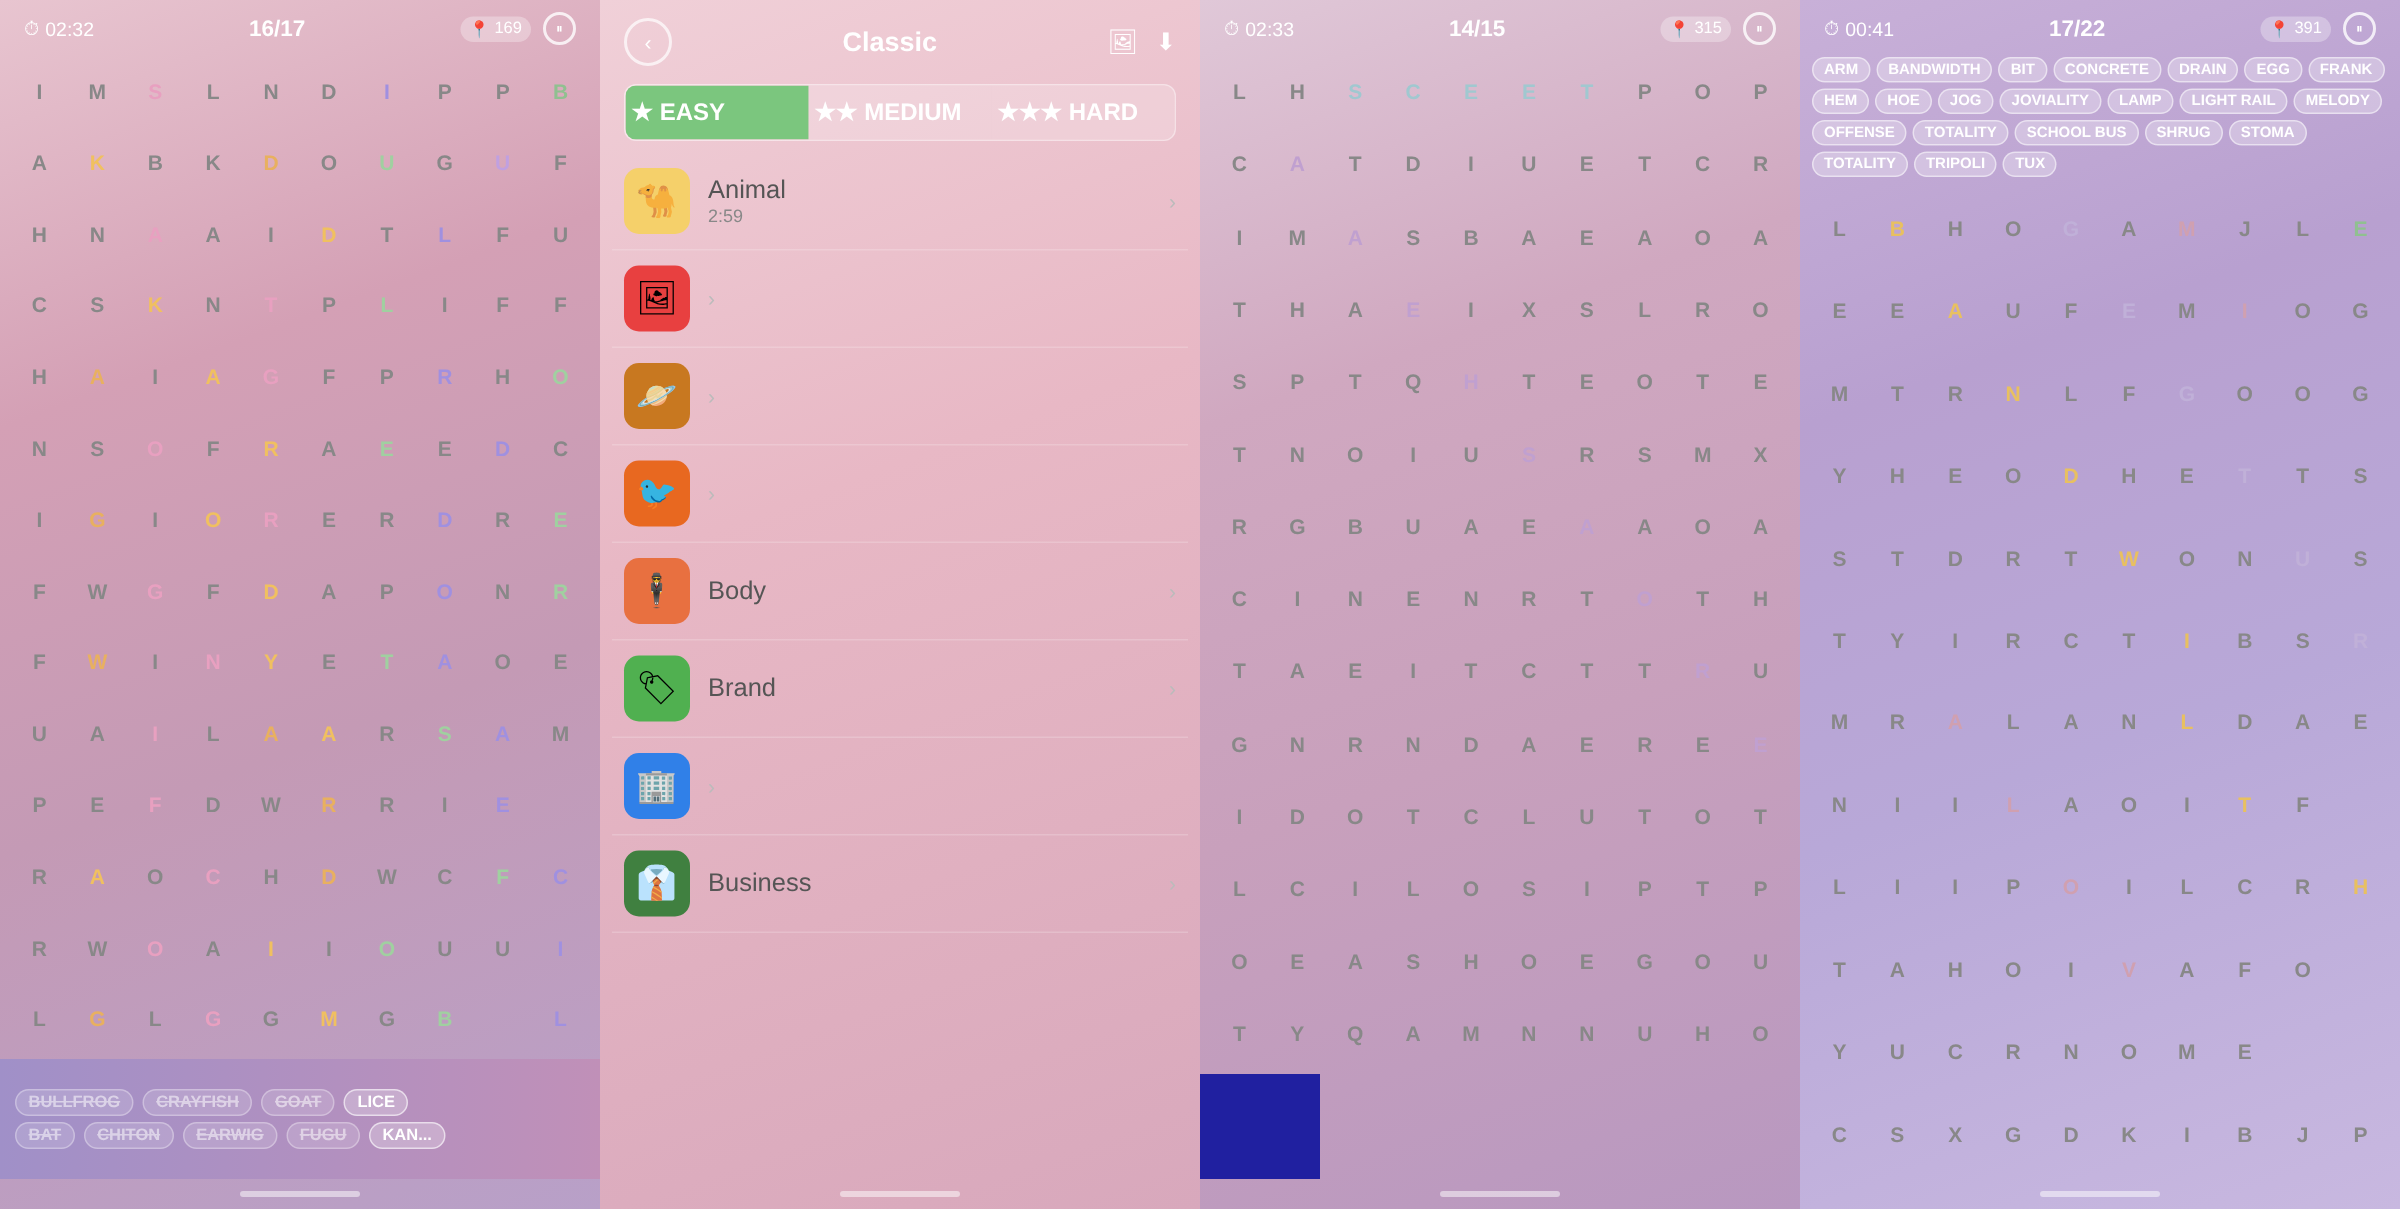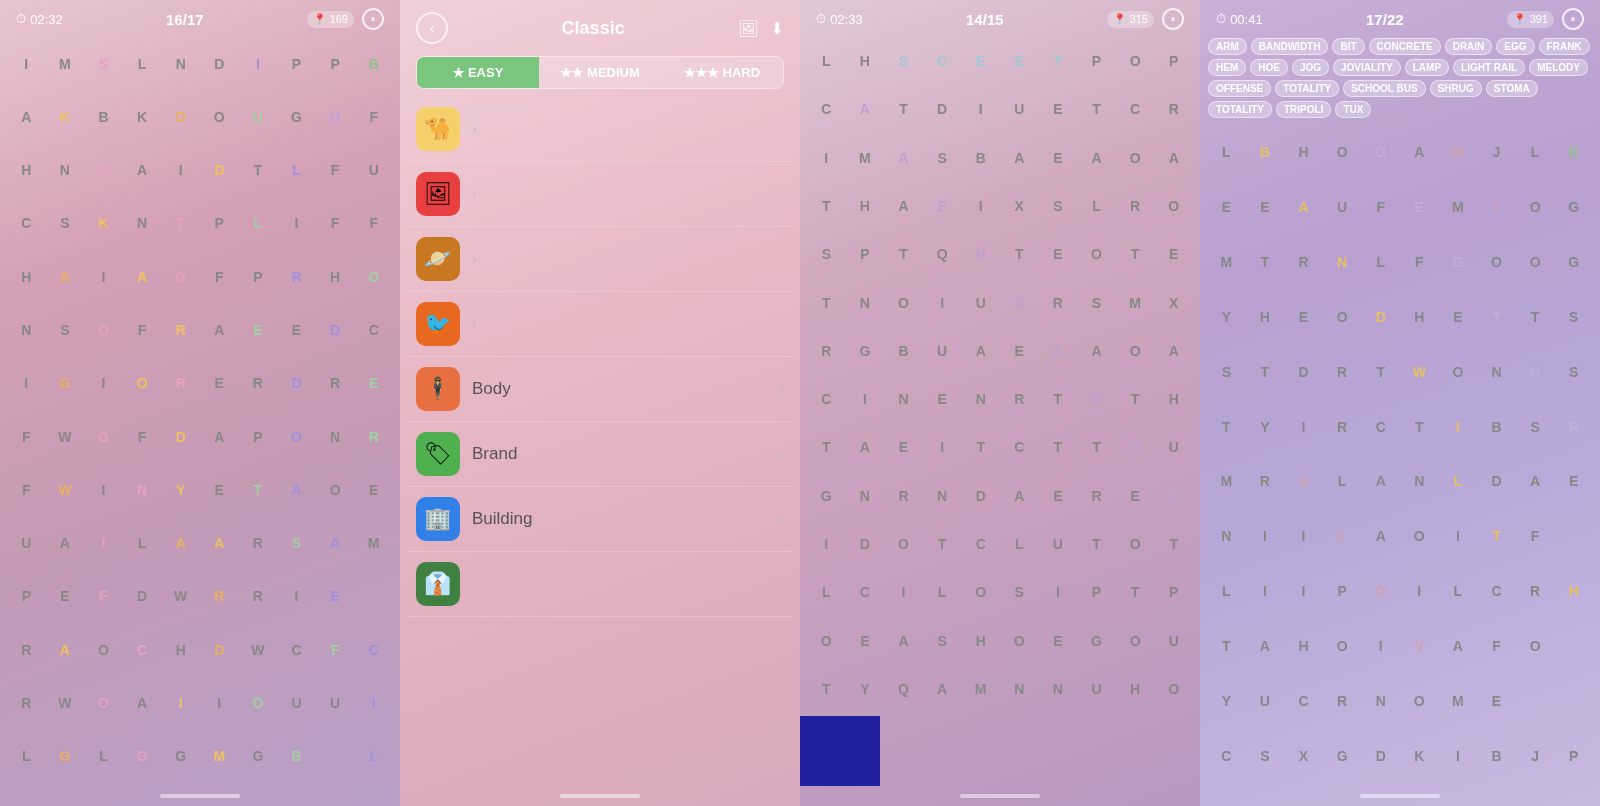--- a/index.html
+++ b/index.html
@@ -150,22 +150,22 @@
     .diff-tabs {
       display: flex;
       margin: 4px 16px 8px;
       border-radius: 8px;
       overflow: hidden;
       border: 1.5px solid rgba(255,255,255,0.5);
     }
     .diff-tab {
       flex: 1;
       padding: 8px 4px;
-      text-align: center;
-      font-size: 13px;
+      text-align: left;
+      font-size: 16px;
       font-weight: 700;
       color: white;
     }
     .diff-tab.active { background: #7bc67e; color: white; }
     .diff-tab:not(.active) { background: rgba(255,255,255,0.2); }
 
     
     .menu-items { flex: 1; overflow-y: auto; padding: 0 8px; }
     .menu-item {
       display: flex;
@@ -400,20 +400,35 @@
       <div class="grid-cell" style="color:#e8a0c0">G</div>
       <div class="grid-cell" style="color:#888">G</div>
       <div class="grid-cell" style="color:#f0c060">M</div>
       <div class="grid-cell" style="color:#888">G</div>
       <div class="grid-cell" style="color:#a0d0a0">B</div>
       <div class="grid-cell" style="color:#888"></div>
       <div class="grid-cell" style="color:#a090e0">L</div>
     </div>
   </div>
 
+  <div class="word-list">
+    <div class="word-row">
+      <span class="word-tag found">BULLFROG</span>
+      <span class="word-tag found">CRAYFISH</span>
+      <span class="word-tag found">GOAT</span>
+      <span class="word-tag">LICE</span>
+    </div>
+    <div class="word-row">
+      <span class="word-tag found">BAT</span>
+      <span class="word-tag found">CHITON</span>
+      <span class="word-tag found">EARWIG</span>
+      <span class="word-tag found">FUGU</span>
+      <span class="word-tag">KAN...</span>
+    </div>
+  </div>
   <div class="home-indicator">
     <div class="home-bar"></div>
   </div>
 </div>
 
 <div class="phone phone-2">
 
   <div class="menu-header">
     <div class="back-btn">‹</div>
     <div class="menu-title">Classic</div>
@@ -431,20 +446,24 @@
       <div>★★ MEDIUM</div>
     </div>
     <div class="diff-tab">
       <div>★★★ HARD</div>
     </div>
   </div>
 
   <div class="menu-items">
     <div class="menu-item">
       <div class="menu-icon-wrap" style="background:#f5d06a">🐪</div>
+      <div class="menu-item-text">
+        <div class="menu-item-name">Animal</div>
+        <div class="menu-item-sub">2:59</div>
+      </div>
       <div class="menu-chevron">›</div>
     </div>
     <div class="menu-item">
       <div class="menu-icon-wrap" style="background:#e84040">🖼</div>
       <div class="menu-chevron">›</div>
     </div>
     <div class="menu-item">
       <div class="menu-icon-wrap" style="background:#c87820">🪐</div>
       <div class="menu-chevron">›</div>
     </div>
@@ -461,27 +480,27 @@
     </div>
     <div class="menu-item">
       <div class="menu-icon-wrap" style="background:#50b050">🏷</div>
       <div class="menu-item-text">
         <div class="menu-item-name">Brand</div>
       </div>
       <div class="menu-chevron">›</div>
     </div>
     <div class="menu-item">
       <div class="menu-icon-wrap" style="background:#3080e8">🏢</div>
-      <div class="menu-item-text">
-        <div class="menu-item-name">Building</div>
-      </div>
       <div class="menu-chevron">›</div>
     </div>
     <div class="menu-item">
       <div class="menu-icon-wrap" style="background:#408040">👔</div>
+      <div class="menu-item-text">
+        <div class="menu-item-name">Business</div>
+      </div>
       <div class="menu-chevron">›</div>
     </div>
   </div>
   <div class="home-indicator">
     <div class="home-bar"></div>
   </div>
 </div>
 
 <div class="phone phone-3">
 

